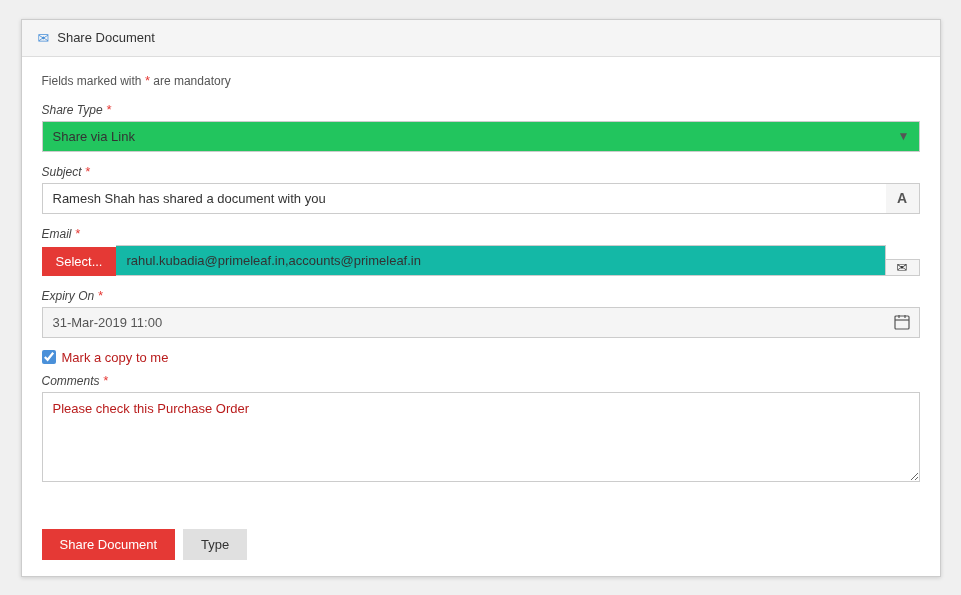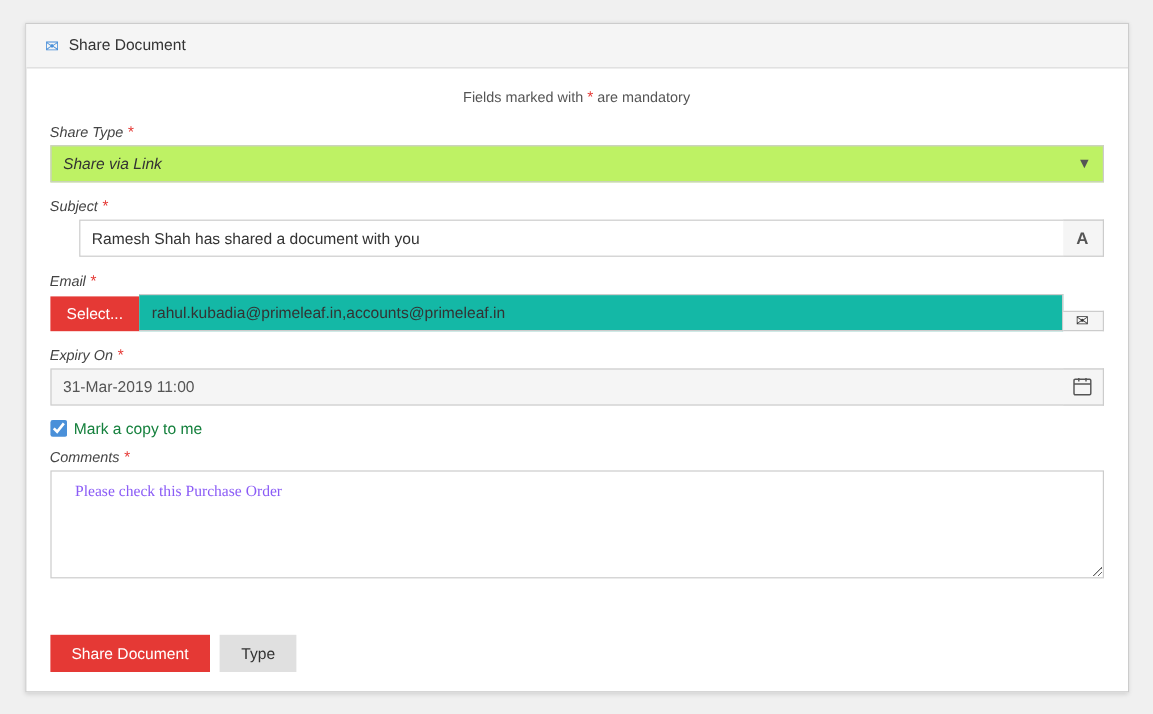--- a/index.html
+++ b/index.html
@@ -48,21 +48,20 @@
     }
 
     .dialog-body {
       padding: 16px 20px 20px 20px;
     }
 
     .mandatory-notice {
       font-size: 12px;
       color: #555;
       margin-bottom: 14px;
-      text-align: center;
     }
 
     .mandatory-notice .asterisk {
       color: #e53935;
     }
 
     .form-group {
       margin-bottom: 12px;
     }
 
@@ -91,41 +90,39 @@
     .select-wrapper {
       position: relative;
     }
 
     .select-wrapper select {
       width: 100%;
       border: 1px solid #ccc;
       padding: 7px 30px 7px 10px;
       font-size: 13px;
       color: #333;
-      background: #bef264;
+      background: #22c55e;
       appearance: none;
       -webkit-appearance: none;
       outline: none;
       cursor: pointer;
-      font-style: italic;
     }
 
     .select-arrow {
       position: absolute;
       right: 10px;
       top: 50%;
       transform: translateY(-50%);
       pointer-events: none;
       color: #555;
       font-size: 12px;
     }
 
     .subject-wrapper {
       position: relative;
-      margin-left: 24px;
     }
 
     .subject-wrapper input {
       width: 100%;
       border: 1px solid #ccc;
       padding: 7px 36px 7px 10px;
       font-size: 13px;
       color: #333;
       background: #fff;
       outline: none;
@@ -232,35 +229,34 @@
 
     .checkbox-wrapper input[type="checkbox"] {
       width: 14px;
       height: 14px;
       accent-color: #4a90d9;
       cursor: pointer;
     }
 
     .checkbox-label {
       font-size: 12px;
-      color: #15803d;
+      color: #b91c1c;
       text-align: center;
     }
 
     .comments-textarea {
       width: 100%;
       border: 1px solid #ccc;
-      padding: 8px 20px;
-      font-size: 13px;
-      color: #8b5cf6;
+      padding: 8px 10px;
+      font-size: 13px;
+      color: #b91c1c;
       background: #fff;
       resize: vertical;
       min-height: 90px;
       outline: none;
-      font-family: Liberation Serif, serif;
     }
 
     .dialog-footer {
       padding: 12px 20px 16px 20px;
       display: flex;
       gap: 8px;
     }
 
     .btn-share {
       background: #e53935;

